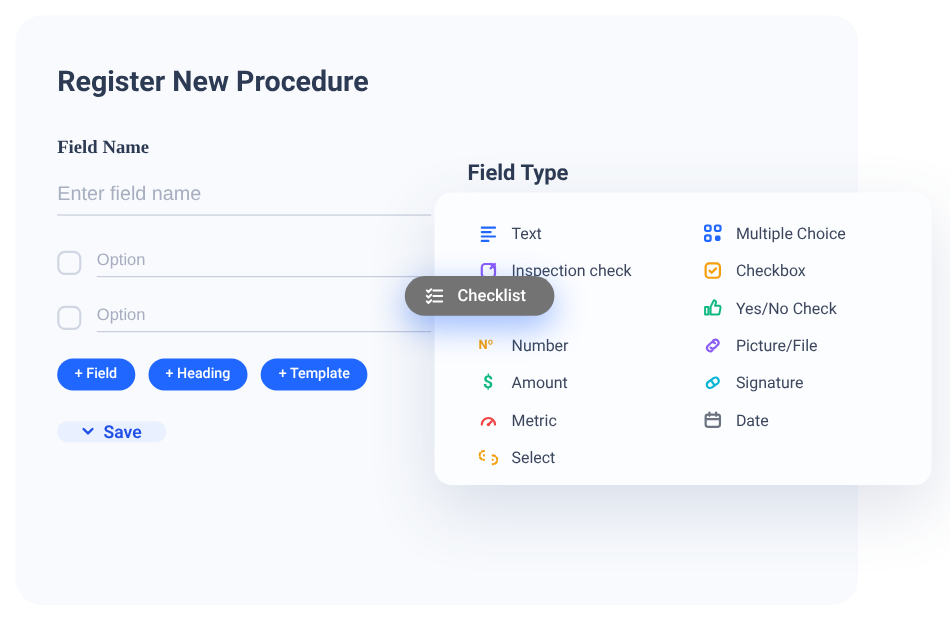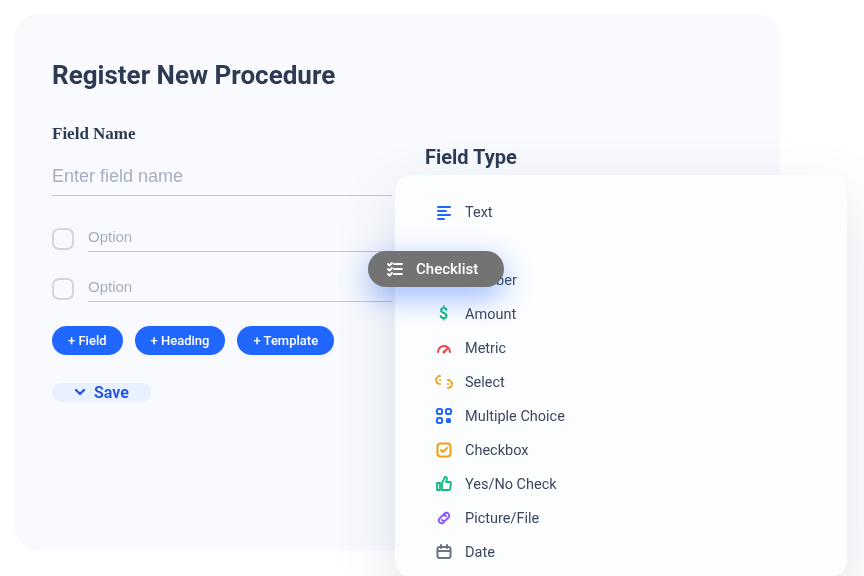--- a/index.html
+++ b/index.html
@@ -100,21 +100,21 @@
     left: 395px;
     top: 175px;
     width: 452px;
     background: #fcfdff;
     border-radius: 16px;
     box-shadow: 0 22px 60px rgba(60,80,130,0.16);
     padding: 20px 24px 8px 36px;
   }
   .dropdown-grid {
     display: grid;
-    grid-template-columns: 1fr;
+    grid-template-columns: 1fr 1fr;
     column-gap: 16px;
   }
   .type-item {
     display: flex;
     align-items: center;
     gap: 12px;
     padding: 8px 4px;
     font-size: 14.5px;
     color: #3c475e;
     cursor: pointer;
@@ -195,20 +195,30 @@
 
     <div>
       <div class="type-item">
         <span class="icon">
           <svg width="18" height="18" viewBox="0 0 18 18">
               <path d="M3 4h12M3 8h8M3 12h12M3 16h6" stroke="#1f67ff" stroke-width="2" stroke-linecap="round"></path>
             </svg>
         </span>
         <span>Text</span>
       </div>
+      <div class="type-item">
+        <span class="icon">
+          <svg width="18" height="18" viewBox="0 0 18 18">
+              <rect x="3" y="3" width="12" height="12" rx="3" stroke="#8b5cf6" stroke-width="2" fill="none"></rect>
+              <path d="M11 3l4 4" stroke="#8b5cf6" stroke-width="2" stroke-linecap="round"></path>
+              <path d="M11 7l4-4" stroke="#8b5cf6" stroke-width="2" stroke-linecap="round" fill="none"></path>
+            </svg>
+        </span>
+        <span>Inspection check</span>
+      </div>
       <div class="type-item" style="visibility:hidden;">
         <span class="icon"></span>
         <span>Checklist</span>
       </div>
       <div class="type-item">
         <span class="icon">
           <svg width="18" height="18" viewBox="0 0 20 18">
               <text x="0" y="13" font-size="13" font-weight="700" fill="#f59e0b">Nº</text>
             </svg>
         </span>
@@ -273,20 +283,29 @@
         </span>
         <span>Yes/No Check</span>
       </div>
       <div class="type-item">
         <span class="icon">
           <svg width="18" height="18" viewBox="0 0 18 18">
               <path d="M7 11a3 3 0 0 0 4 0l3-3a3 3 0 0 0-4-4l-1 1M11 7a3 3 0 0 0-4 0l-3 3a3 3 0 0 0 4 4l1-1" stroke="#8b5cf6" stroke-width="2" fill="none" stroke-linecap="round"></path>
             </svg>
         </span>
         <span>Picture/File</span>
+      </div>
+      <div class="type-item">
+        <span class="icon">
+          <svg width="18" height="18" viewBox="0 0 18 18">
+              <rect x="3" y="6" width="12" height="6" rx="3" transform="rotate(-35 9 9)" stroke="#06b6d4" stroke-width="2" fill="none"></rect>
+              <line x1="9" y1="6" x2="9" y2="12" transform="rotate(-35 9 9)" stroke="#06b6d4" stroke-width="2"></line>
+            </svg>
+        </span>
+        <span>Signature</span>
       </div>
       <div class="type-item">
         <span class="icon">
           <svg width="18" height="18" viewBox="0 0 18 18">
               <rect x="2.5" y="4" width="13" height="11" rx="2" stroke="#6b7280" stroke-width="2" fill="none"></rect>
               <line x1="2.5" y1="8" x2="15.5" y2="8" stroke="#6b7280" stroke-width="2"></line>
               <line x1="6" y1="2" x2="6" y2="5" stroke="#6b7280" stroke-width="2" stroke-linecap="round"></line>
               <line x1="12" y1="2" x2="12" y2="5" stroke="#6b7280" stroke-width="2" stroke-linecap="round"></line>
             </svg>
         </span>

